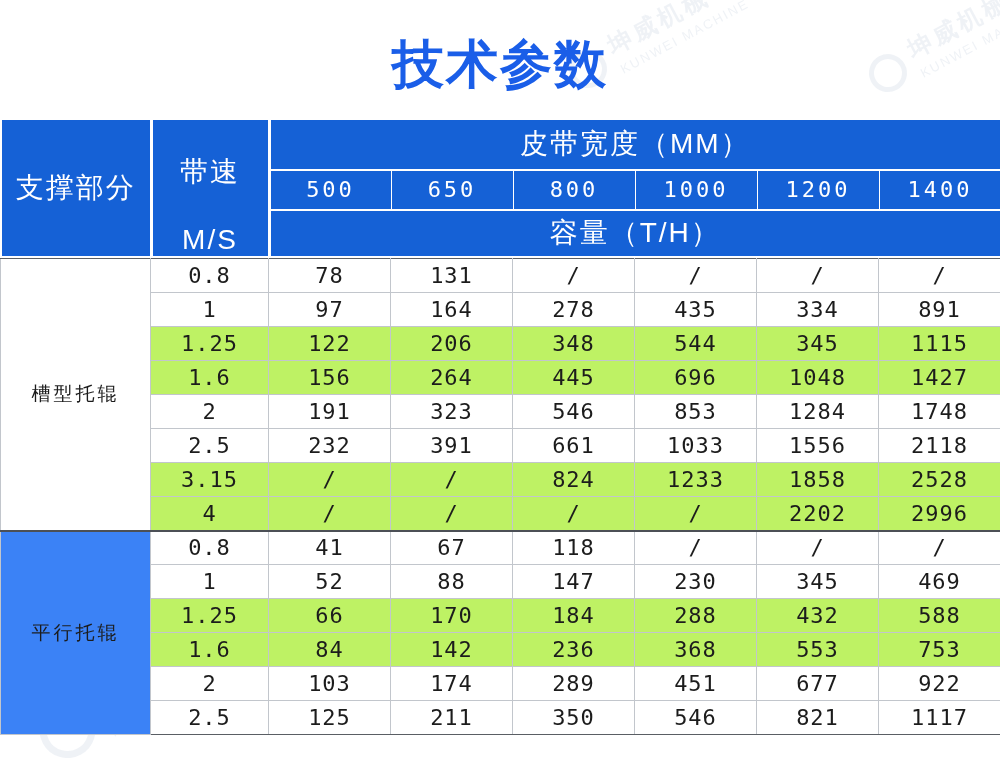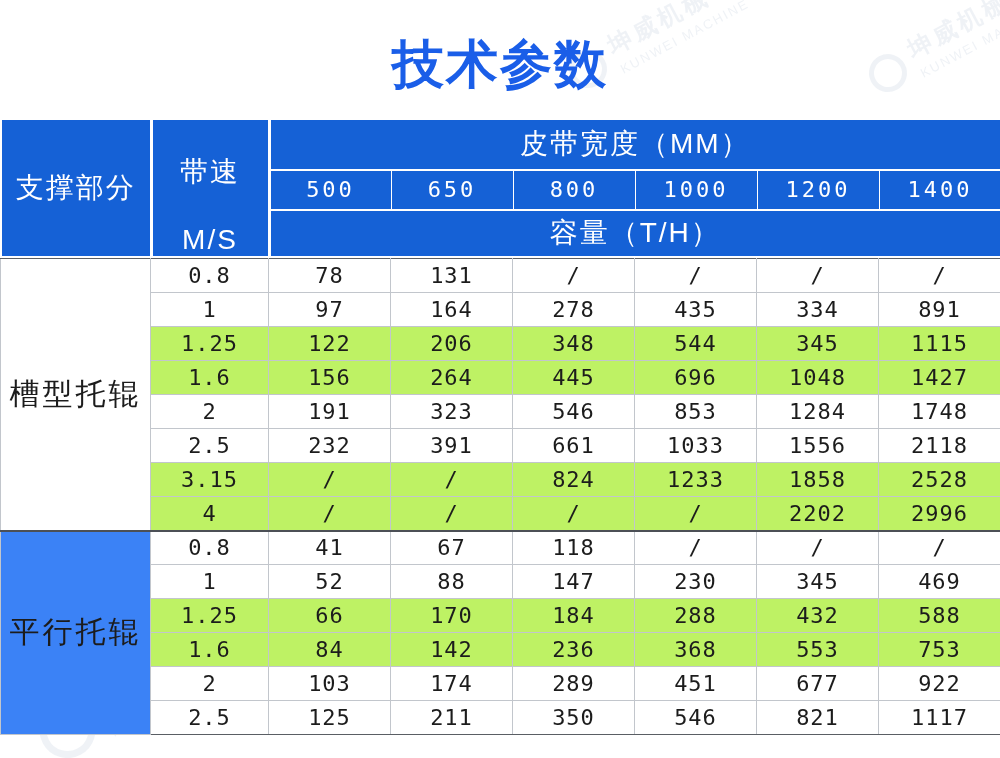--- a/index.html
+++ b/index.html
@@ -70,21 +70,21 @@
     overflow: hidden;
   }
   table.bdy tr:last-child td { border-bottom: 1px solid #5a5e64; }
   td.speed-cell, td.value-cell {
     font-family: "DejaVu Sans Mono", "DejaVu Sans", monospace;
     font-size: 22px;
     letter-spacing: 1px;
   }
   tr.stripe td.speed-cell, tr.stripe td.value-cell { background: #bef264; }
   td.label-cell {
-    font-size: 30px;
+    font-size: 19px;
     letter-spacing: 3px;
     background: #ffffff;
     font-family: Liberation Sans, sans-serif;
   }
   td.label-cell.tint { background: #3b82f6; }
   tr.section-start td { border-top: 2px solid #4c5056; }
 
   
   .wm {
     position: absolute;

